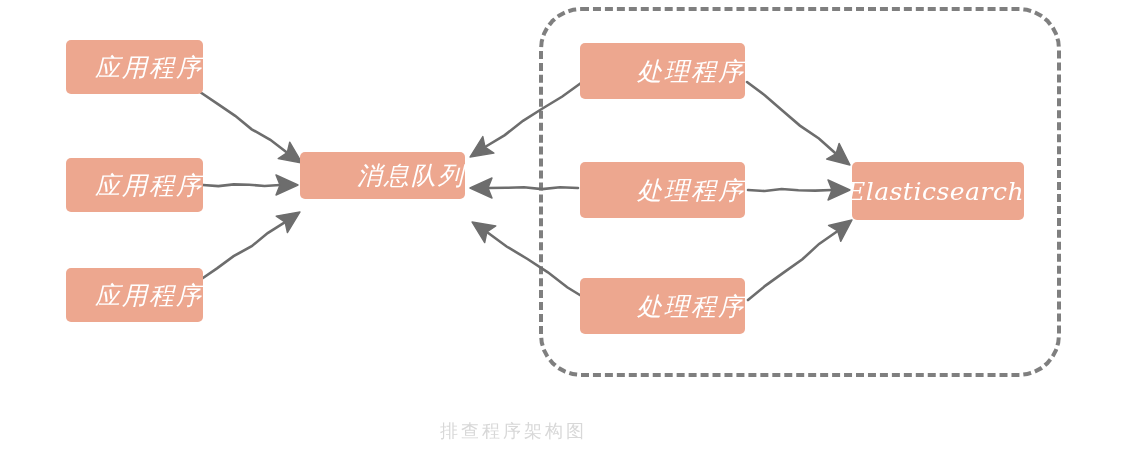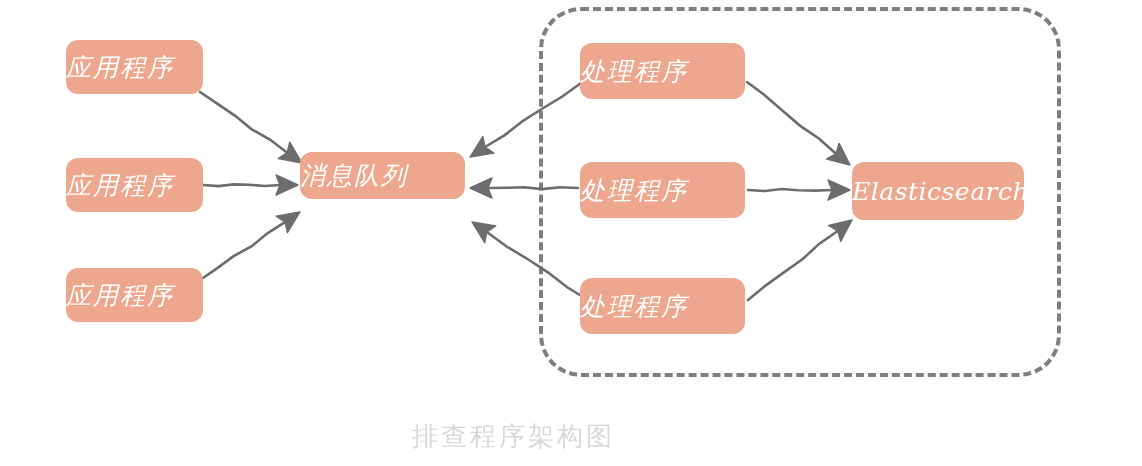--- a/index.html
+++ b/index.html
@@ -22,24 +22,24 @@
     left: 0;
     top: 0;
     width: 1142px;
     height: 466px;
     pointer-events: none;
   }
   .node {
     position: absolute;
     box-sizing: border-box;
     background: #eda78f;
-    border-radius: 12px;
+    border-radius: 5px;
     display: flex;
     align-items: center;
-    justify-content: flex-start;
+    justify-content: flex-end;
     color: #ffffff;
     letter-spacing: 1px;
   }
   .node .node-label {
     display: block;
     text-align: center;
     line-height: 1;
     white-space: nowrap;
   }
   .node-cn .node-label {
@@ -60,21 +60,21 @@
     border: 4px dashed #7f7f7f;
     border-radius: 42px;
     background: transparent;
   }
   .caption {
     position: absolute;
     width: 1027px;
     text-align: center;
     color: #d8d8d8;
     font-family: "DejaVu Sans", "Liberation Sans", sans-serif;
-    font-size: 26px;
+    font-size: 18px;
     letter-spacing: 3px;
   }
 </style>
 </head>
 <body>
 
 <div id="canvas" style="background: rgb(255, 255, 255);">
 
   <div class="group-box" style="left: 539px; top: 7px; width: 522px; height: 370px; border-color: rgb(127, 127, 127);"></div>
 

